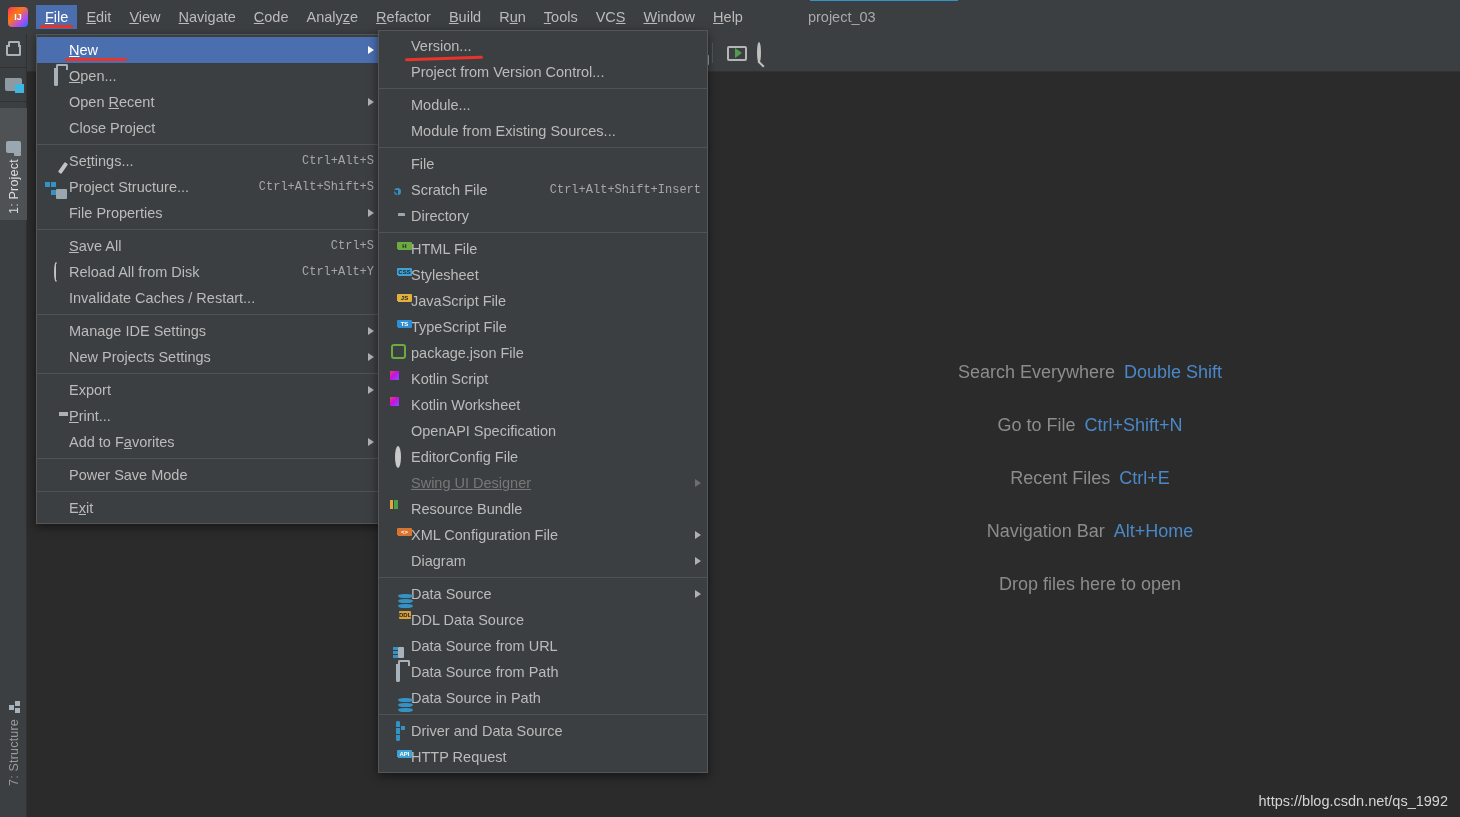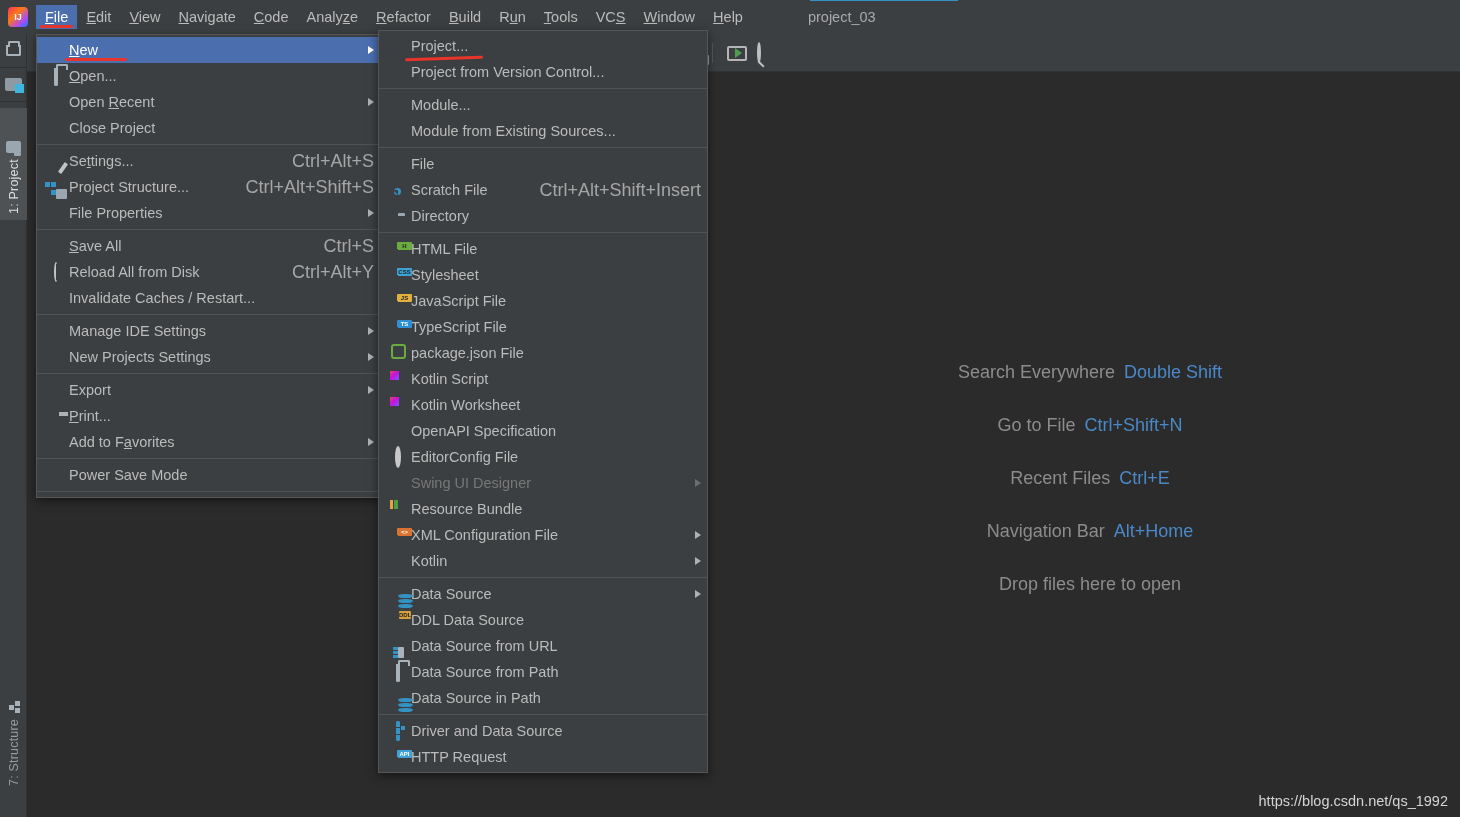--- a/index.html
+++ b/index.html
@@ -92,25 +92,25 @@
   .menu-popup {
     position: absolute; background: #3c3f41;
     border: 1px solid #565656; box-shadow: 0 3px 9px rgba(0,0,0,.5);
     padding: 2px 0;
   }
   .mrow {
     display: flex; align-items: center; height: 26px; padding: 0 6px 0 8px;
     color: #bbbbbb; font-size: 14.5px; white-space: nowrap; position: relative;
   }
   .mrow.sel { background: #4b6eaf; color: #ffffff; }
-  .mrow.disabled { color: #777777; }
+  .mrow.disabled { color: #777777; text-decoration: underline; }
   .mrow .ic { width: 22px; min-width: 22px; display: flex; align-items: center; justify-content: center; }
   .mrow .lbl { flex: 1; padding-left: 2px; }
   .mrow .lbl .mn { text-decoration: underline; }
-  .mrow .sc { color: #a6a6a6; padding-left: 26px; font-size: 18px; }
+  .mrow .sc { color: #a6a6a6; padding-left: 26px; font-size: 12px; font-family: Liberation Mono, monospace; }
   .mrow .arrow {
     width: 0; height: 0; margin-left: 14px;
     border-left: 6px solid #b0b0b0; border-top: 4.5px solid transparent; border-bottom: 4.5px solid transparent;
   }
   .mrow.sel .arrow { border-left-color: #ffffff; }
   .mrow.disabled .arrow { border-left-color: #6d6d6d; }
   .msep { height: 1px; background: #4f5355; margin: 3px 0; }
 
   .redunder {
     position: absolute; left: 28px; bottom: 2px; width: 62px; height: 3px;
@@ -389,26 +389,30 @@
         <span class="ic"></span>
         <span class="lbl">Add to F<span class="mn">a</span>vorites</span>
         <span class="arrow"></span>
       </div>
       <div class="msep"></div>
       <div class="mrow">
         <span class="ic"></span>
         <span class="lbl">Power Save Mode</span>
       </div>
       <div class="msep"></div>
+      <div class="mrow">
+        <span class="ic"></span>
+        <span class="lbl">E<span class="mn">x</span>it</span>
+      </div>
     </div>
 
   <div class="menu-popup" id="new-submenu">
       <div class="mrow">
         <span class="ic"></span>
-        <span class="lbl">Project...</span>
+        <span class="lbl">Version...</span>
         <span class="redunder" style="left: 26px; width: 78px; bottom: -1px; transform: rotate(-2deg);"></span>
       </div>
       <div class="mrow">
         <span class="ic"></span>
         <span class="lbl">Project from Version Control...</span>
       </div>
       <div class="msep"></div>
       <div class="mrow">
         <span class="ic"></span>
         <span class="lbl">Module...</span>
@@ -505,21 +509,21 @@
       </div>
       <div class="mrow">
         <span class="ic">
           <span class="i"><span class="doc-ic"><span class="badge" style="background:#d9732f;color:#ffffff">&lt;&gt;</span></span></span>
         </span>
         <span class="lbl">XML Configuration File</span>
         <span class="arrow"></span>
       </div>
       <div class="mrow">
         <span class="ic"></span>
-        <span class="lbl">Kotlin</span>
+        <span class="lbl">Diagram</span>
         <span class="arrow"></span>
       </div>
       <div class="msep"></div>
       <div class="mrow">
         <span class="ic">
           <span class="i"><span class="db-ic"><span style="top:0"></span><span style="top:5px"></span><span style="top:10px"></span></span></span>
         </span>
         <span class="lbl">Data Source</span>
         <span class="arrow"></span>
       </div>

